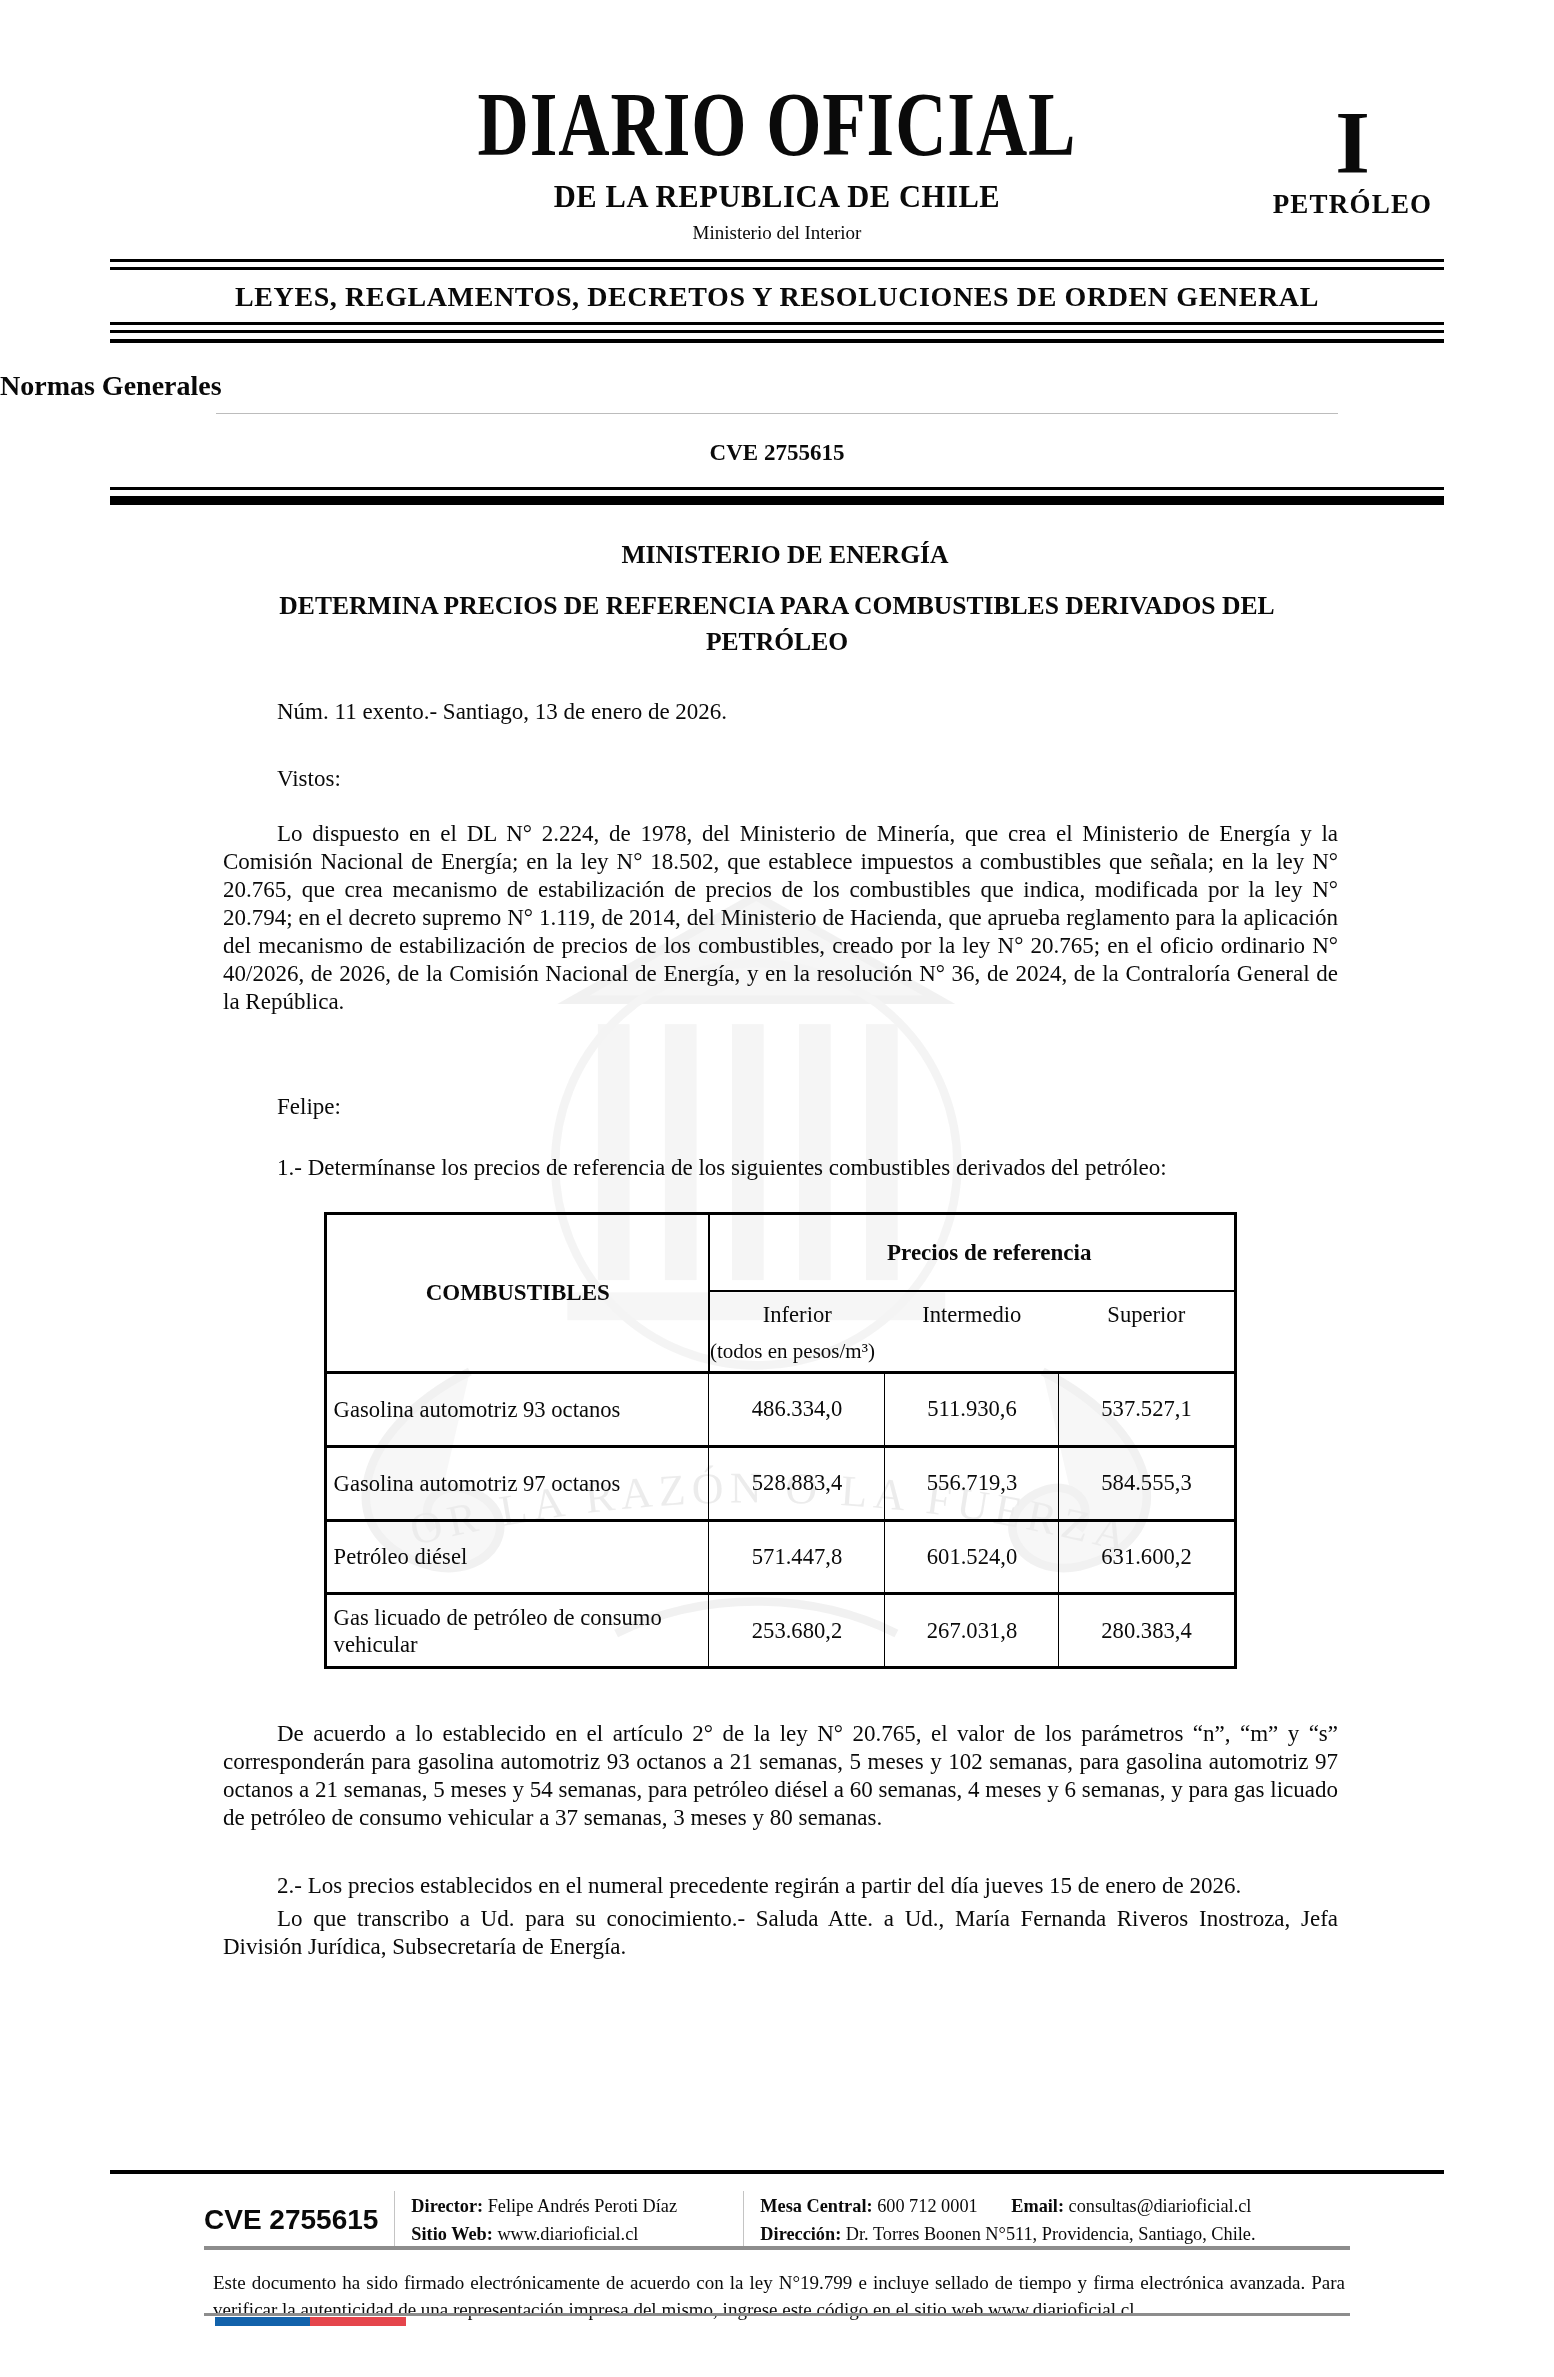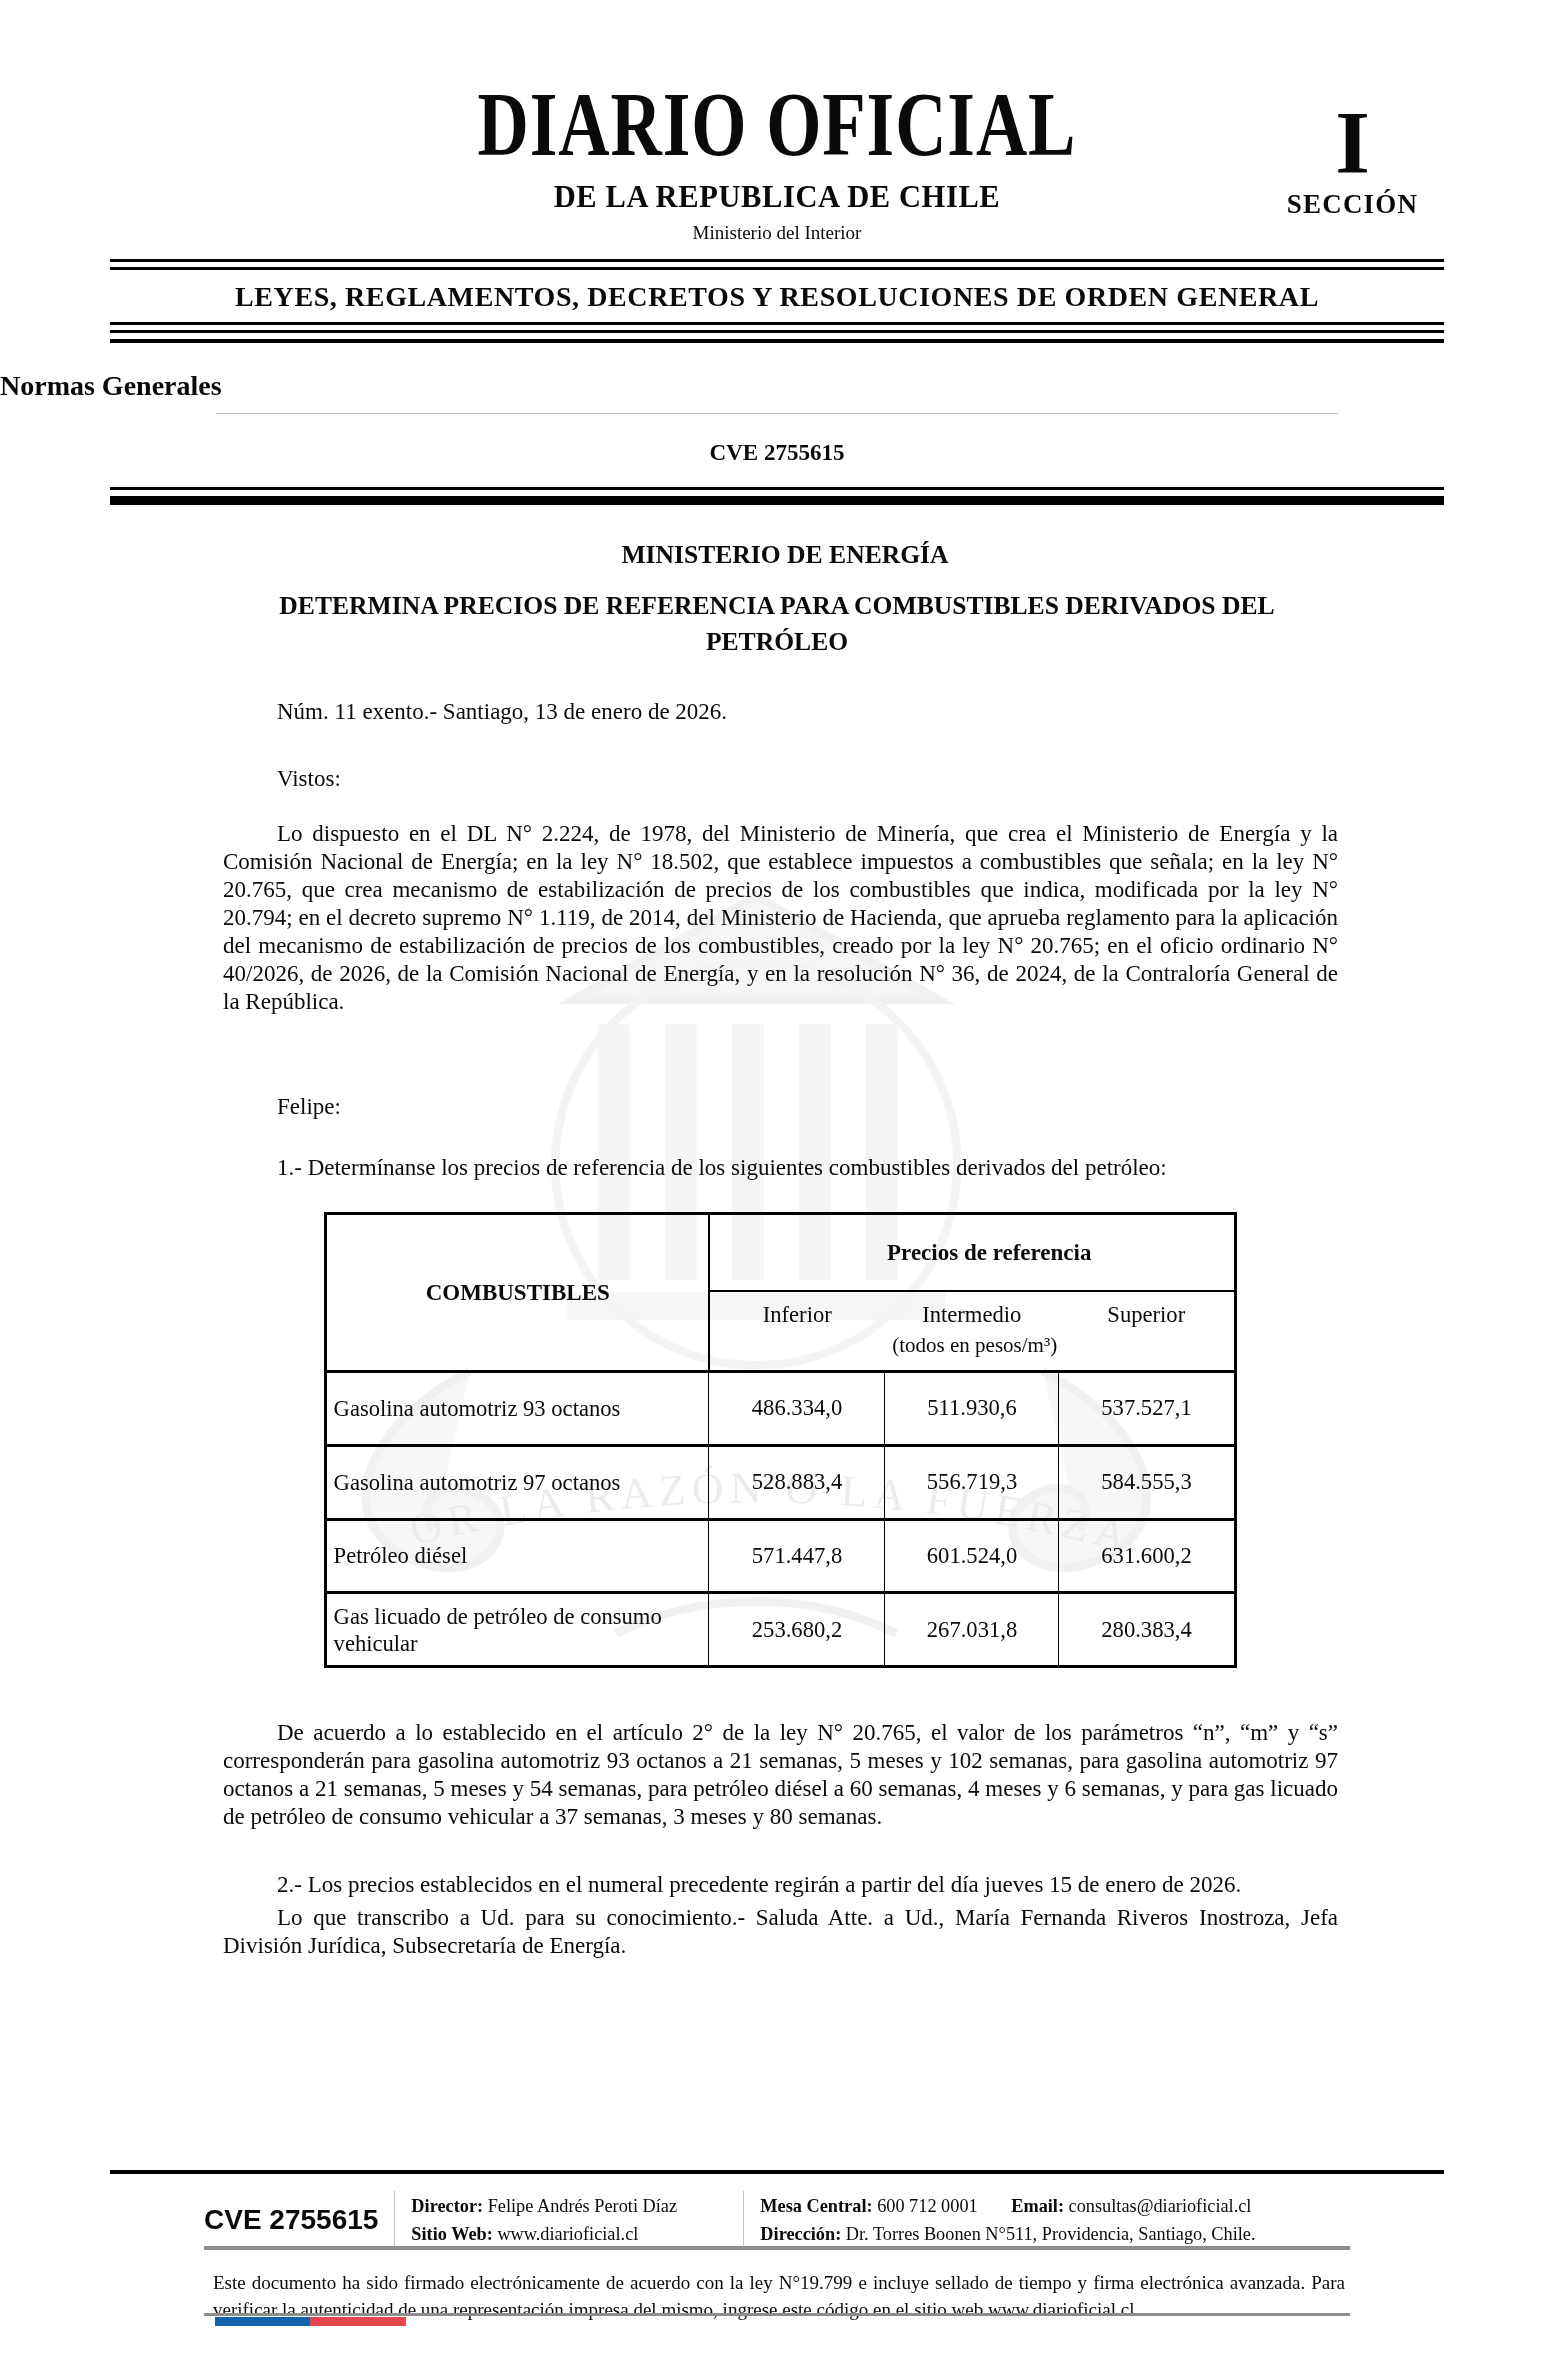--- a/index.html
+++ b/index.html
@@ -76,21 +76,21 @@
     width: 908px; margin: 30.5px auto 0;
     border-collapse: collapse; border: 3px solid #000;
     table-layout: fixed; font-size: 22.6px; background: transparent;
   }
   .c-fuel { width: 383px; } .c-a { width: 176px; } .c-b { width: 174px; } .c-c { width: 176px; }
   .th-fuel { border-right: 2.4px solid #000; font-weight: bold; font-size: 23px; text-align: center; }
   .th-prices { border-bottom: 2.4px solid #000; font-weight: bold; font-size: 23px; text-align: center; height: 73px; vertical-align: middle; padding-left: 36px; }
   .subhead-cell { height: 63px; vertical-align: top; padding: 8.5px 0 6.1px; border-bottom: 3.7px solid #000; }
   .sub-labels { display: flex; }
   .sub-labels span { flex: 1; text-align: center; font-size: 22.6px; }
-  .sub-note { text-align: center; font-size: 21px; margin-top: 2px; padding-left: 6px; }
+  .sub-note { font-size: 21px; margin-top: 8px; }
   .price-table tbody td { border-top: 3px solid #000; height: 61px; vertical-align: middle; }
   .cell-name { text-align: left; padding: 4.9px 6.1px 4.9px 6.1px; line-height: 27px; text-indent: 0; }
   .cell-num { text-align: center; border-left: 1.8px solid #000; }
 
   
   .footer-rule-top { position: absolute; left: 110px; right: 110px; top: 2170px; border-top: 4.9px solid #000; }
   .footer-info { position: absolute; top: 2191px; left: 204px; right: 204px; display: flex; align-items: center; }
   .f-cve { font-family: "Liberation Sans", sans-serif; font-weight: bold; font-size: 28px; padding-right: 16px; white-space: nowrap; }
   .f-col { border-left: 1.8px solid #c4c4c4; padding: 1.2px 0 1.2px 16px; font-size: 18.3px; line-height: 28px; }
   .f-col2 { flex: 0 0 332px; }
@@ -132,21 +132,21 @@
   </svg>
 
   <div class="content">
 
     <header class="masthead">
       <div class="m-title">DIARIO OFICIAL</div>
       <div class="m-subtitle">DE LA REPUBLICA DE CHILE</div>
       <div class="m-ministry">Ministerio del Interior</div>
       <div class="section-block">
         <div class="section-numeral">I</div>
-        <div class="section-label">SECCIÓN</div>
+        <div class="section-label">PETRÓLEO</div>
       </div>
     </header>
 
     <div class="hwrap">
       <div class="rule-pair rp-1"></div>
       <div class="banner">LEYES, REGLAMENTOS, DECRETOS Y RESOLUCIONES DE ORDEN GENERAL</div>
       <div class="rule-pair rp-2"></div>
       <div class="rule-single"></div>
     </div>
 

